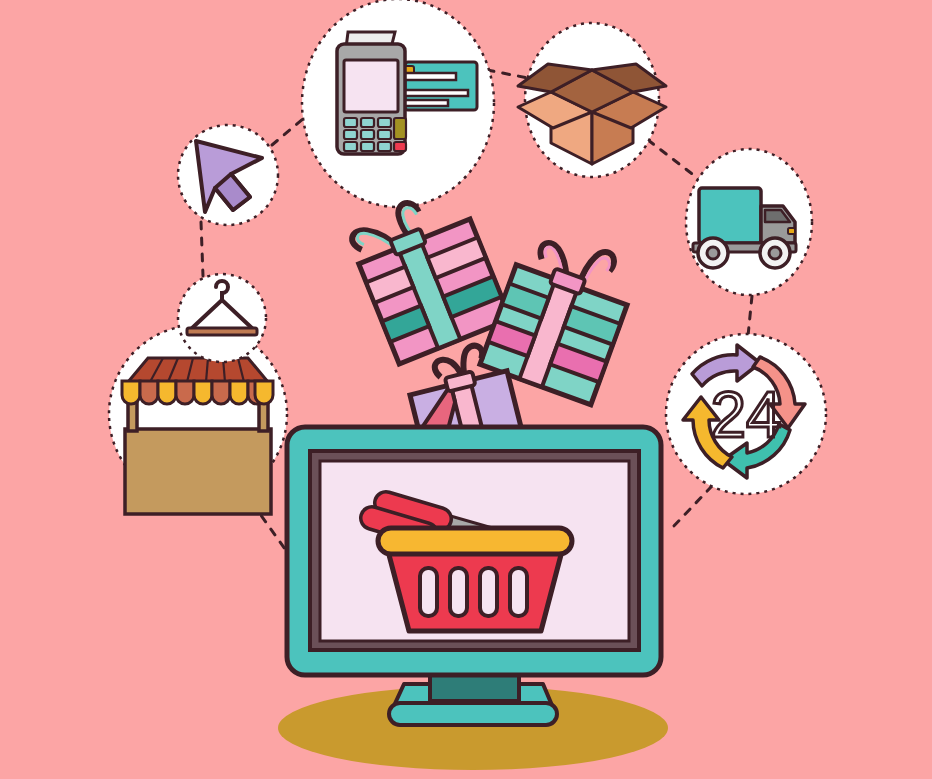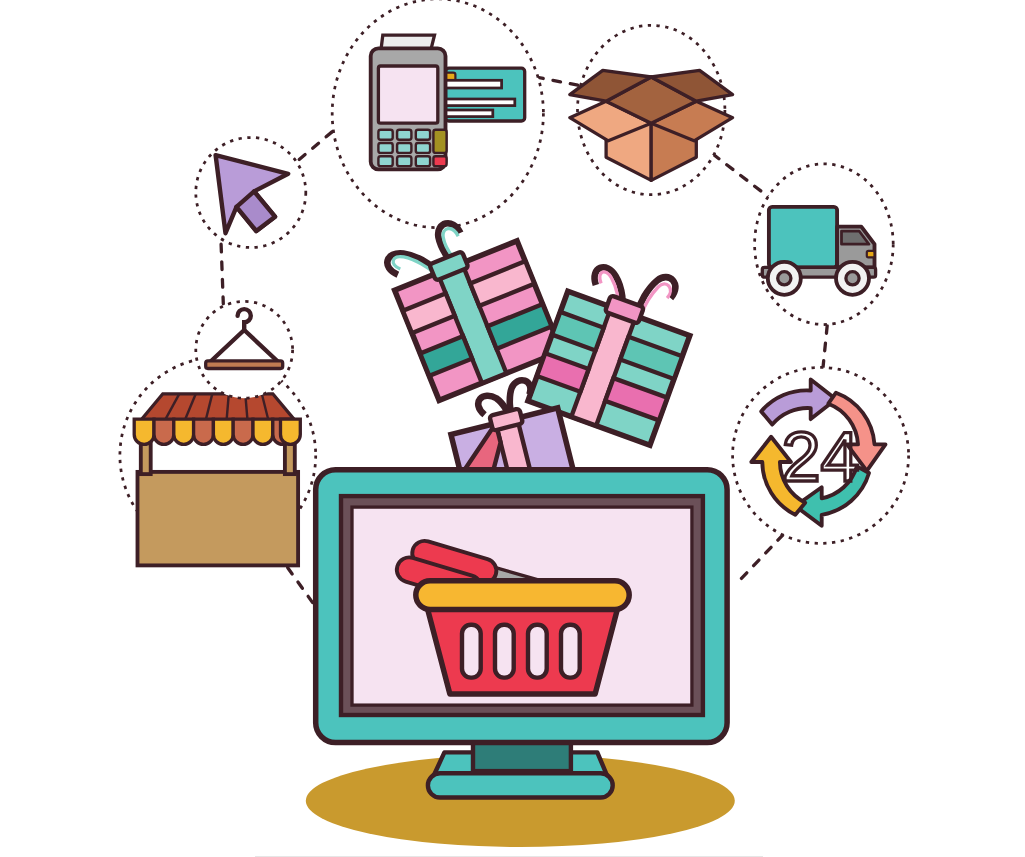--- a/index.html
+++ b/index.html
@@ -4,21 +4,21 @@
 <style>
   html, body {
     margin: 0;
     padding: 0;
     background: #000000;
   }
   #canvas {
     position: relative;
     width: 932px;
     height: 779px;
-    background: #ffffff;
+    background: #fca5a5;
     overflow: hidden;
     font-family: "Liberation Sans", sans-serif;
   }
   #artboard { position:absolute; inset:0; }
 </style>
 </head>
 <body>
 
 <div id="canvas">
   <svg id="artboard" viewBox="0 0 932 779" width="932" height="779">

